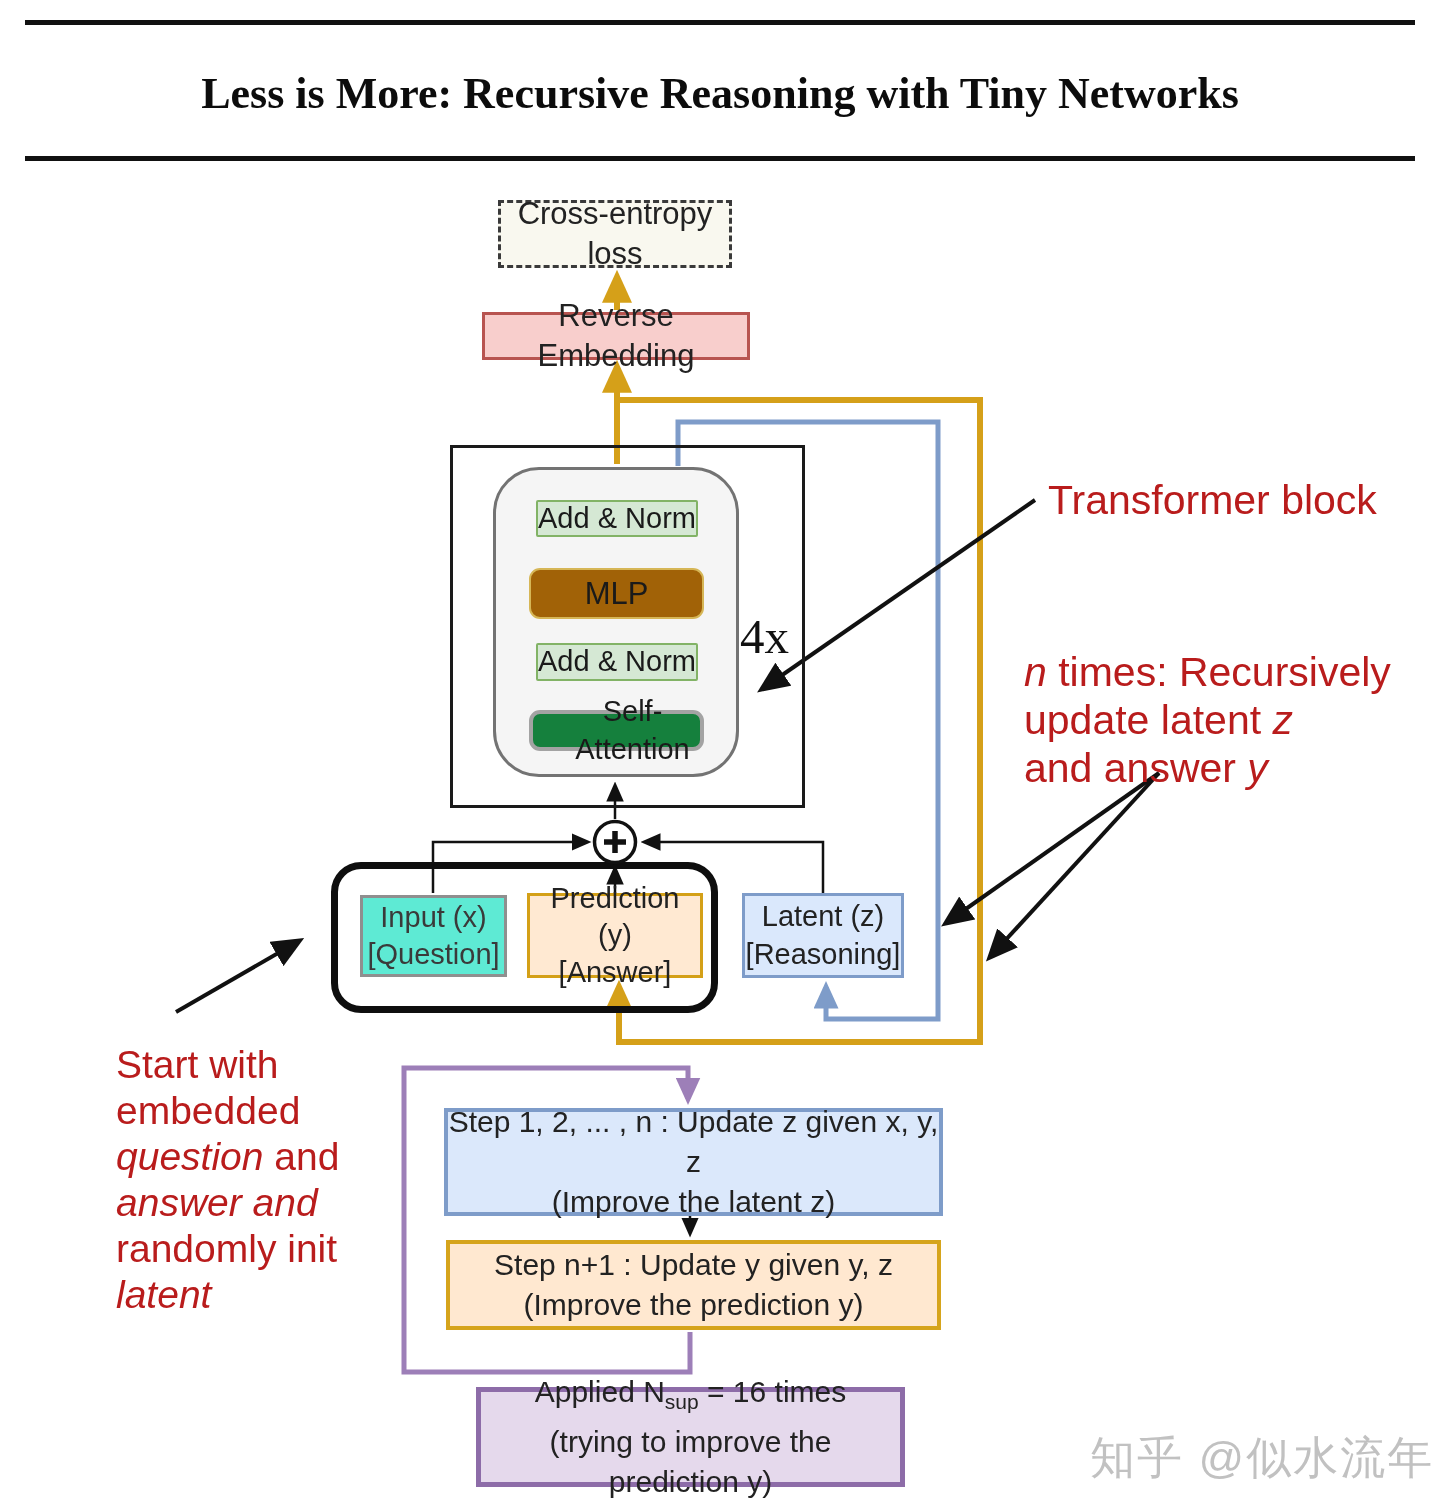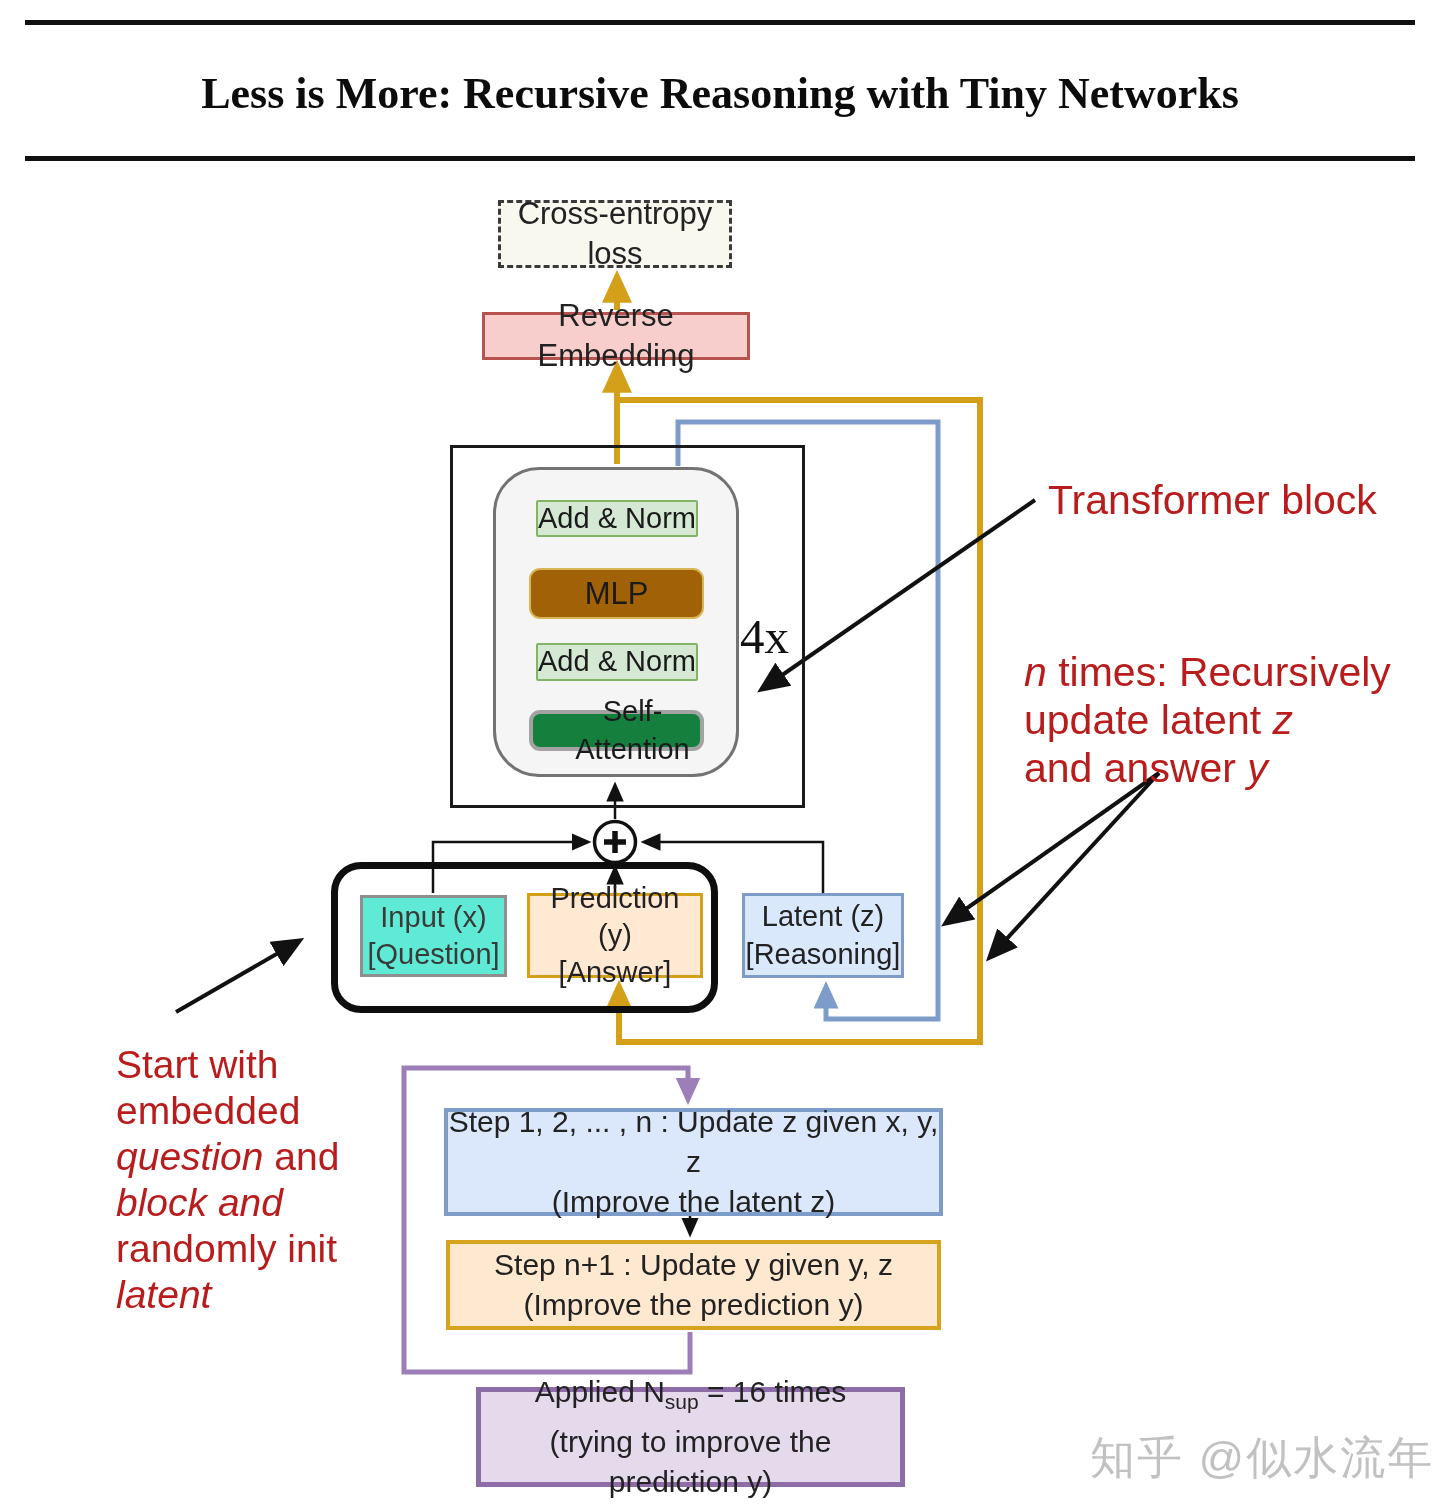--- a/index.html
+++ b/index.html
@@ -174,21 +174,21 @@
   <div class="note" id="note-ntimes">
     <div><span class="it">n</span><span> times: Recursively</span></div>
     <div><span>update latent </span><span class="it">z</span></div>
     <div><span>and answer </span><span class="it">y</span></div>
   </div>
 
   <div class="note" id="note-start">
     <div>Start with</div>
     <div>embedded</div>
     <div><span class="it">question</span><span> and</span></div>
-    <div class="it">block and</div>
+    <div class="it">answer and</div>
     <div>randomly init</div>
     <div class="it">latent</div>
   </div>
 
   <div class="box" id="box-step-z">
     <span>Step 1, 2, ... , n : Update z given x, y, z</span>
     <span>(Improve the latent z)</span>
   </div>
   <div class="box" id="box-step-y">
     <span>Step n+1 : Update y given y, z</span>

